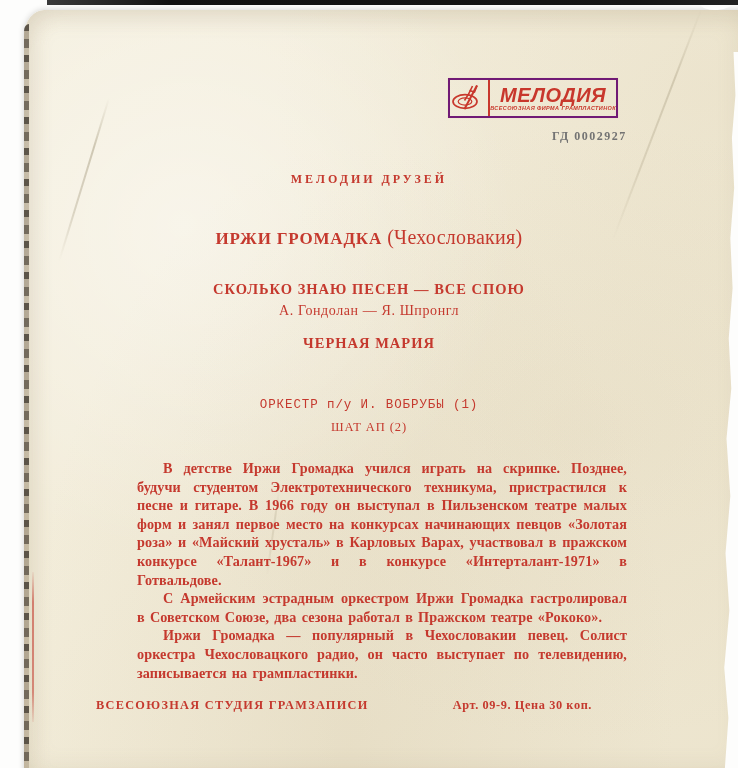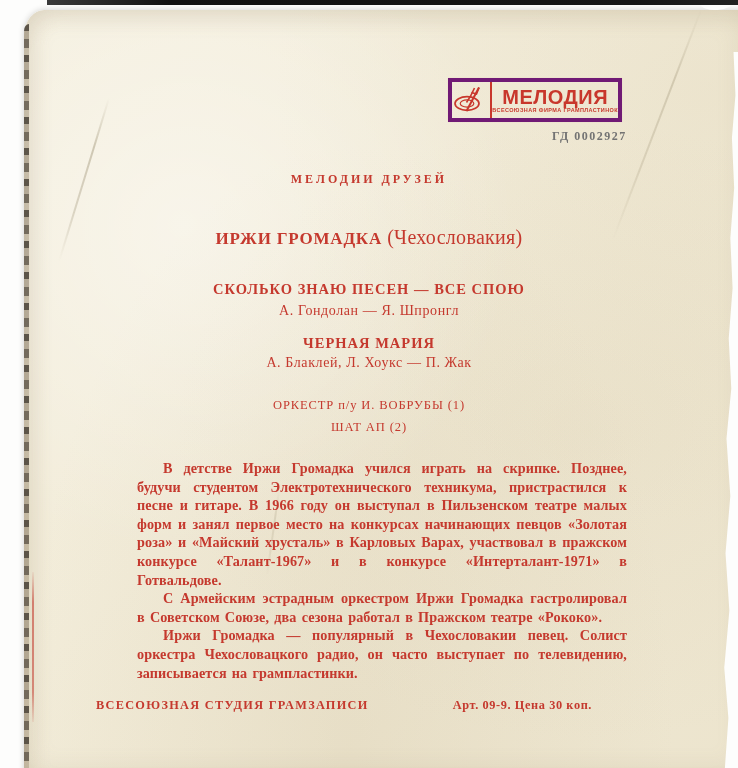--- a/index.html
+++ b/index.html
@@ -61,22 +61,23 @@
   .dent-top{
     position:absolute;left:700px;top:-6px;width:34px;height:16px;background:#fdfdfc;
     border-radius:50%;z-index:4;transform:rotate(-4deg);
   }
 
   
   .content{position:absolute;inset:0;z-index:3;color:#c5392e;}
 
   .logo-box{
     position:absolute;left:448px;top:78px;width:166px;height:36px;
-    border:4px solid #701a75;display:flex;align-items:stretch;
+    border:2px solid #701a75;display:flex;align-items:stretch;
     box-shadow:0 0 0.5px #c8372c;
+    font-style:italic;
   }
   .emblem{width:44px;border-right:2px solid #c8372c;display:flex;align-items:center;justify-content:center;}
   .logo-text{flex:1;display:flex;flex-direction:column;align-items:center;justify-content:center;padding-top:1px;}
   .brand{
     font-family:"Liberation Sans","DejaVu Sans",sans-serif;
     font-weight:700;font-size:20px;line-height:20px;letter-spacing:0.5px;color:#c8372c;
   }
   .tagline{
     font-family:"Liberation Sans","DejaVu Sans",sans-serif;
     font-weight:700;font-size:5.5px;line-height:7px;letter-spacing:0.4px;color:#c8372c;white-space:nowrap;
@@ -88,21 +89,21 @@
 
   .ctr{position:absolute;left:0;width:738px;text-align:center;}
   .series-title{top:172px;font-size:12px;font-weight:600;letter-spacing:3px;}
   .artist-line{top:226px;font-size:17px;letter-spacing:0.8px;}
   .artist{font-weight:bold;}
   .country{font-weight:normal;font-size:20px;letter-spacing:0.3px;}
   .track-title-1{top:281px;font-size:14.5px;font-weight:bold;letter-spacing:1px;}
   .track-credits-1{top:303px;font-size:14px;letter-spacing:0.6px;}
   .track-title-2{top:335px;font-size:14.5px;font-weight:bold;letter-spacing:1px;}
   .track-credits-2{top:355px;font-size:14px;letter-spacing:0.6px;}
-  .performer-1{top:398px;font-size:12.5px;letter-spacing:0.9px;}
+  .performer-1{top:398px;font-size:12.5px;letter-spacing:0.9px;font-family:Liberation Mono, monospace;}
   .performer-2{top:420px;font-size:12.5px;letter-spacing:0.9px;}
 
   .liner{
     position:absolute;left:137px;top:459px;width:490px;
     font-size:14.2px;line-height:18.6px;font-weight:bold;
     text-align:justify;letter-spacing:0.1px;word-spacing:1.5px;
   }
   .liner p{margin:0;text-indent:26px;}
 
   .footer-studio{
@@ -153,21 +154,20 @@
 
     <div class="ctr artist-line">
       <span class="artist">ИРЖИ ГРОМАДКА</span>
       <span class="country">(Чехословакия)</span>
     </div>
 
     <div class="ctr track-title-1">СКОЛЬКО ЗНАЮ ПЕСЕН — ВСЕ СПОЮ</div>
     <div class="ctr track-credits-1">А. Гондолан — Я. Шпронгл</div>
 
     <div class="ctr track-title-2">ЧЕРНАЯ МАРИЯ</div>
-    <div class="ctr track-credits-2">А. Блаклей, Л. Хоукс — П. Жак</div>
 
     <div class="ctr performer-1">ОРКЕСТР п/у И. ВОБРУБЫ (1)</div>
     <div class="ctr performer-2">ШАТ АП (2)</div>
 
     <div class="liner">
       <p>В детстве Иржи Громадка учился играть на скрипке. Позднее, будучи студентом Электротехнического техникума, пристрастился к песне и гитаре. В 1966 году он выступал в Пильзенском театре малых форм и занял первое место на конкурсах начинающих певцов «Золотая роза» и «Майский хрусталь» в Карловых Варах, участвовал в пражском конкурсе «Талант-1967» и в конкурсе «Интерталант-1971» в Готвальдове.</p>
       <p>С Армейским эстрадным оркестром Иржи Громадка гастролировал в Советском Союзе, два сезона работал в Пражском театре «Рококо».</p>
       <p>Иржи Громадка — популярный в Чехословакии певец. Солист оркестра Чехословацкого радио, он часто выступает по телевидению, записывается на грампластинки.</p>
     </div>
 

